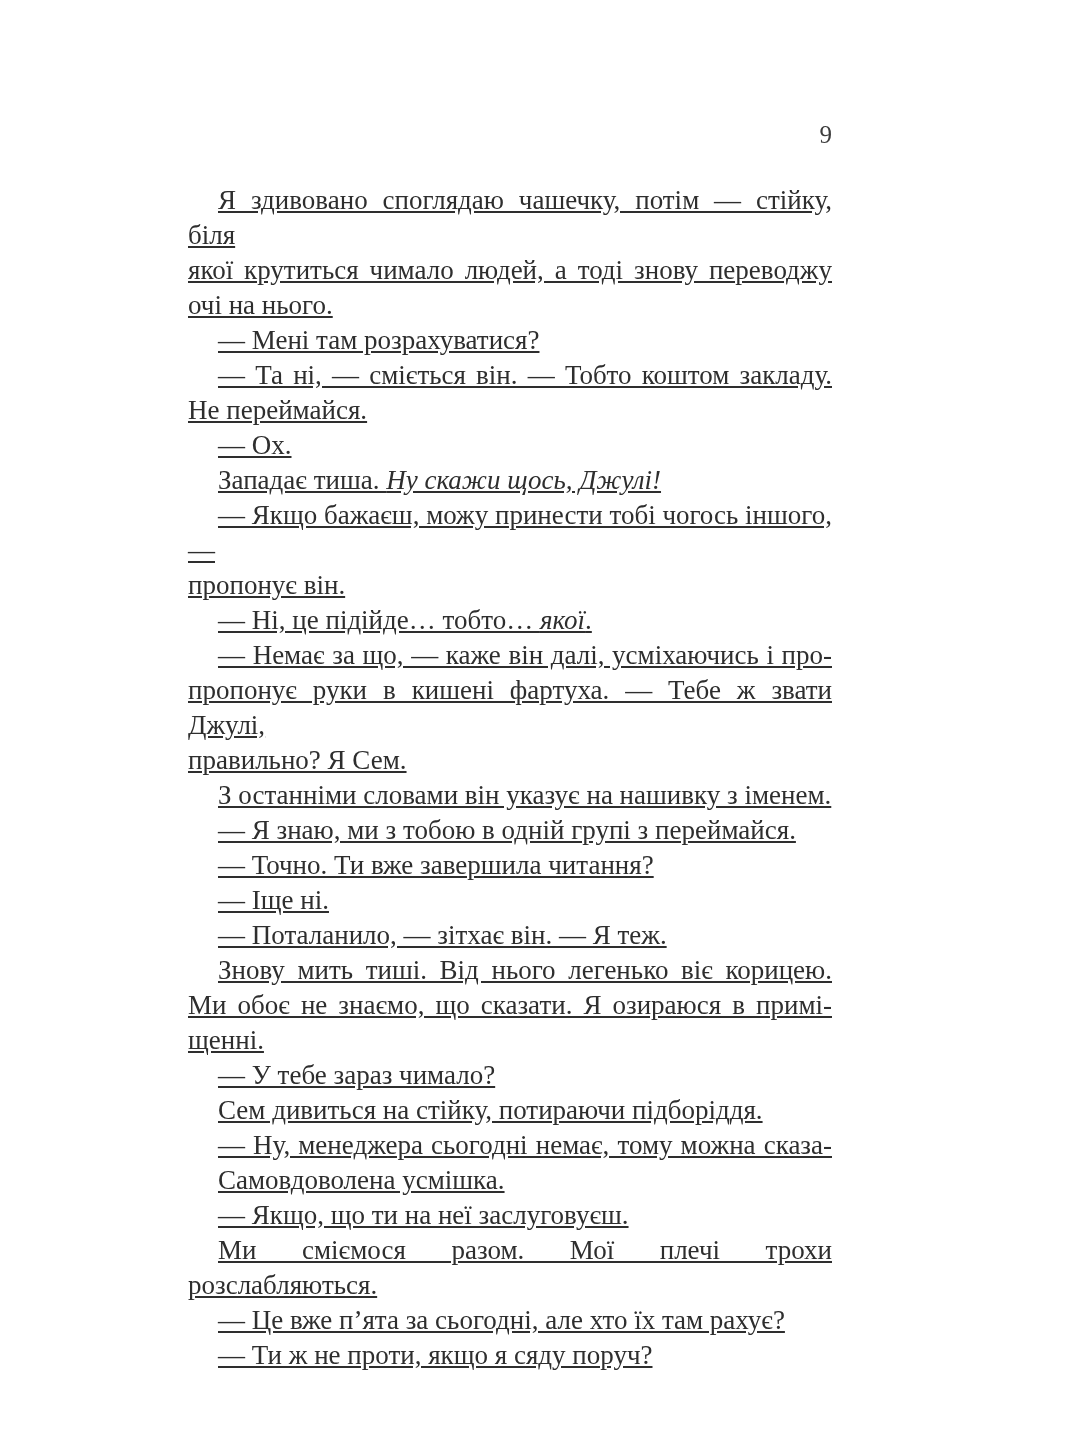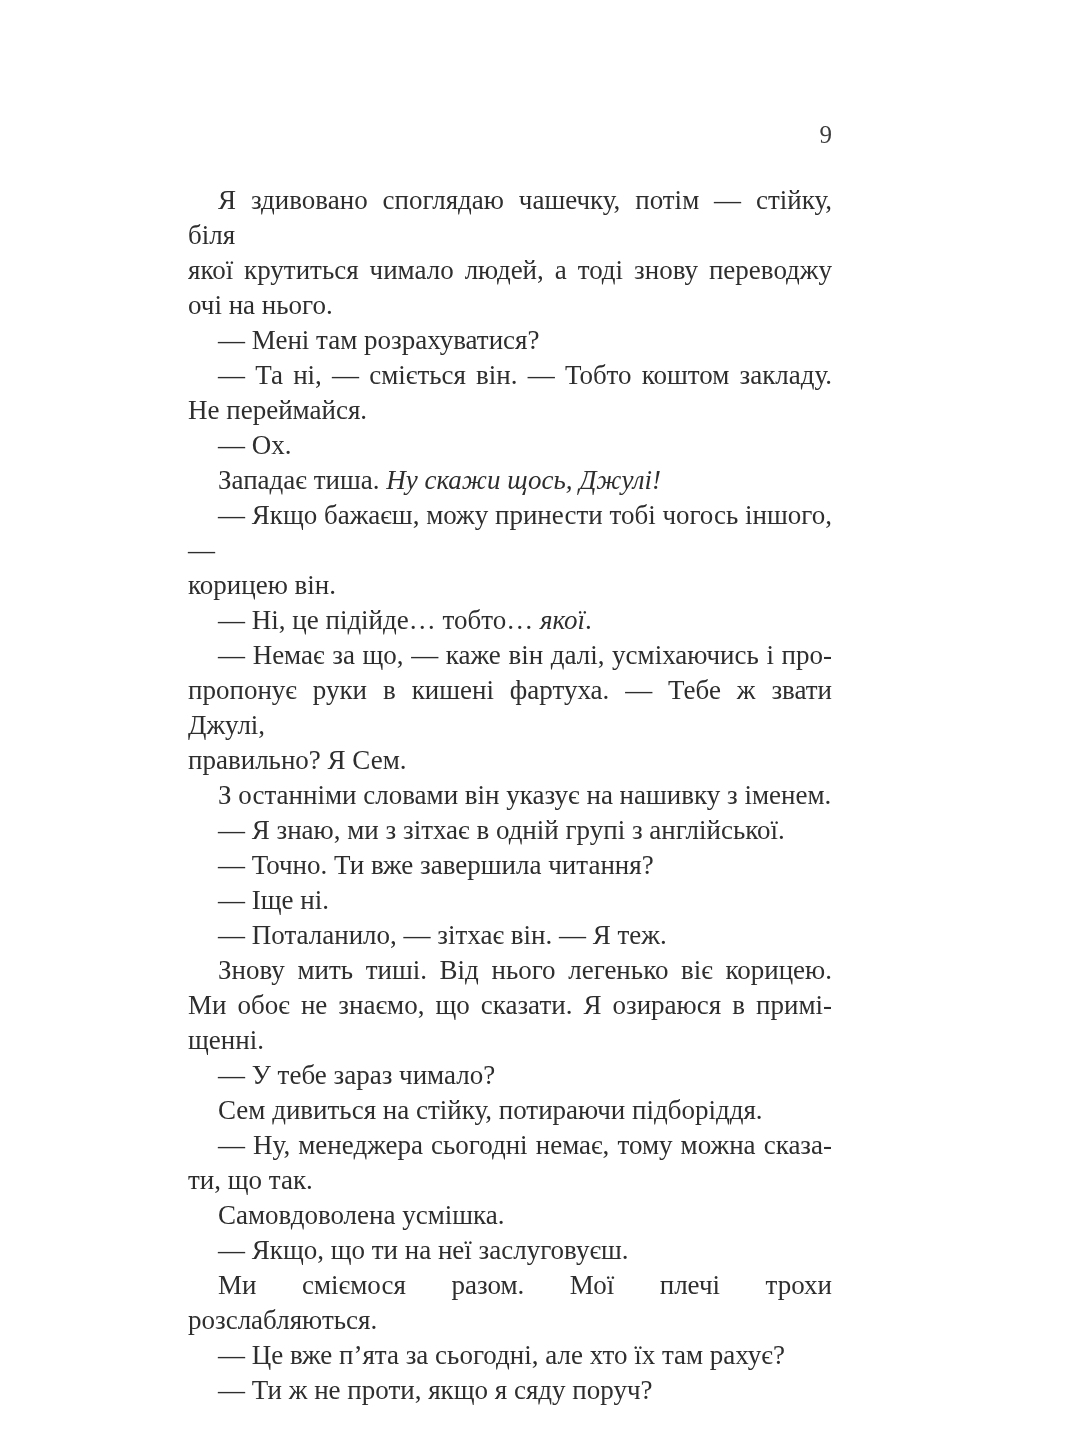--- a/index.html
+++ b/index.html
@@ -35,20 +35,21 @@
     line-height: 35px;
   }
   .para {
     margin: 0;
     padding: 0;
   }
   .line {
     text-align: justify;
     text-align-last: justify;
     white-space: normal;
+    text-decoration: underline;
   }
   .line.last {
     text-align-last: left;
   }
   .line.first {
     text-indent: 30px;
   }
   .line em {
     font-style: italic;
     margin-top: 27px;
@@ -73,35 +74,35 @@
         <div class="line last"><span>Не переймайся.</span></div>
       </div>
       <div class="para">
         <div class="line first last"><span>— Ох.</span></div>
       </div>
       <div class="para">
         <div class="line first last"><span>Западає тиша. </span><em>Ну скажи щось, Джулі!</em></div>
       </div>
       <div class="para">
         <div class="line first"><span>— Якщо бажаєш, можу принести тобі чогось іншого, —</span></div>
-        <div class="line last"><span>корицею він.</span></div>
+        <div class="line last"><span>пропонує він.</span></div>
       </div>
       <div class="para">
         <div class="line first last"><span>— Ні, це підійде… тобто… </span><em>якої</em><span>.</span></div>
       </div>
       <div class="para">
         <div class="line first"><span>— Немає за що, — каже він далі, усміхаючись і про-</span></div>
         <div class="line"><span>пропонує руки в кишені фартуха. — Тебе ж звати Джулі,</span></div>
         <div class="line last"><span>правильно? Я Сем.</span></div>
       </div>
       <div class="para">
         <div class="line first last"><span>З останніми словами він указує на нашивку з іменем.</span></div>
       </div>
       <div class="para">
-        <div class="line first last"><span>— Я знаю, ми з зітхає в одній групі з англійської.</span></div>
+        <div class="line first last"><span>— Я знаю, ми з тобою в одній групі з переймайся.</span></div>
       </div>
       <div class="para">
         <div class="line first last"><span>— Точно. Ти вже завершила читання?</span></div>
       </div>
       <div class="para">
         <div class="line first last"><span>— Іще ні.</span></div>
       </div>
       <div class="para">
         <div class="line first last"><span>— Поталанило, — зітхає він. — Я теж.</span></div>
       </div>
@@ -111,21 +112,20 @@
         <div class="line last"><span>щенні.</span></div>
       </div>
       <div class="para">
         <div class="line first last"><span>— У тебе зараз чимало?</span></div>
       </div>
       <div class="para">
         <div class="line first last"><span>Сем дивиться на стійку, потираючи підборіддя.</span></div>
       </div>
       <div class="para">
         <div class="line first"><span>— Ну, менеджера сьогодні немає, тому можна сказа-</span></div>
-        <div class="line last"><span>ти, що так.</span></div>
       </div>
       <div class="para">
         <div class="line first last"><span>Самовдоволена усмішка.</span></div>
       </div>
       <div class="para">
         <div class="line first last"><span>— Якщо, що ти на неї заслуговуєш.</span></div>
       </div>
       <div class="para">
         <div class="line first last"><span>Ми сміємося разом. Мої плечі трохи розслабляються.</span></div>
       </div>

